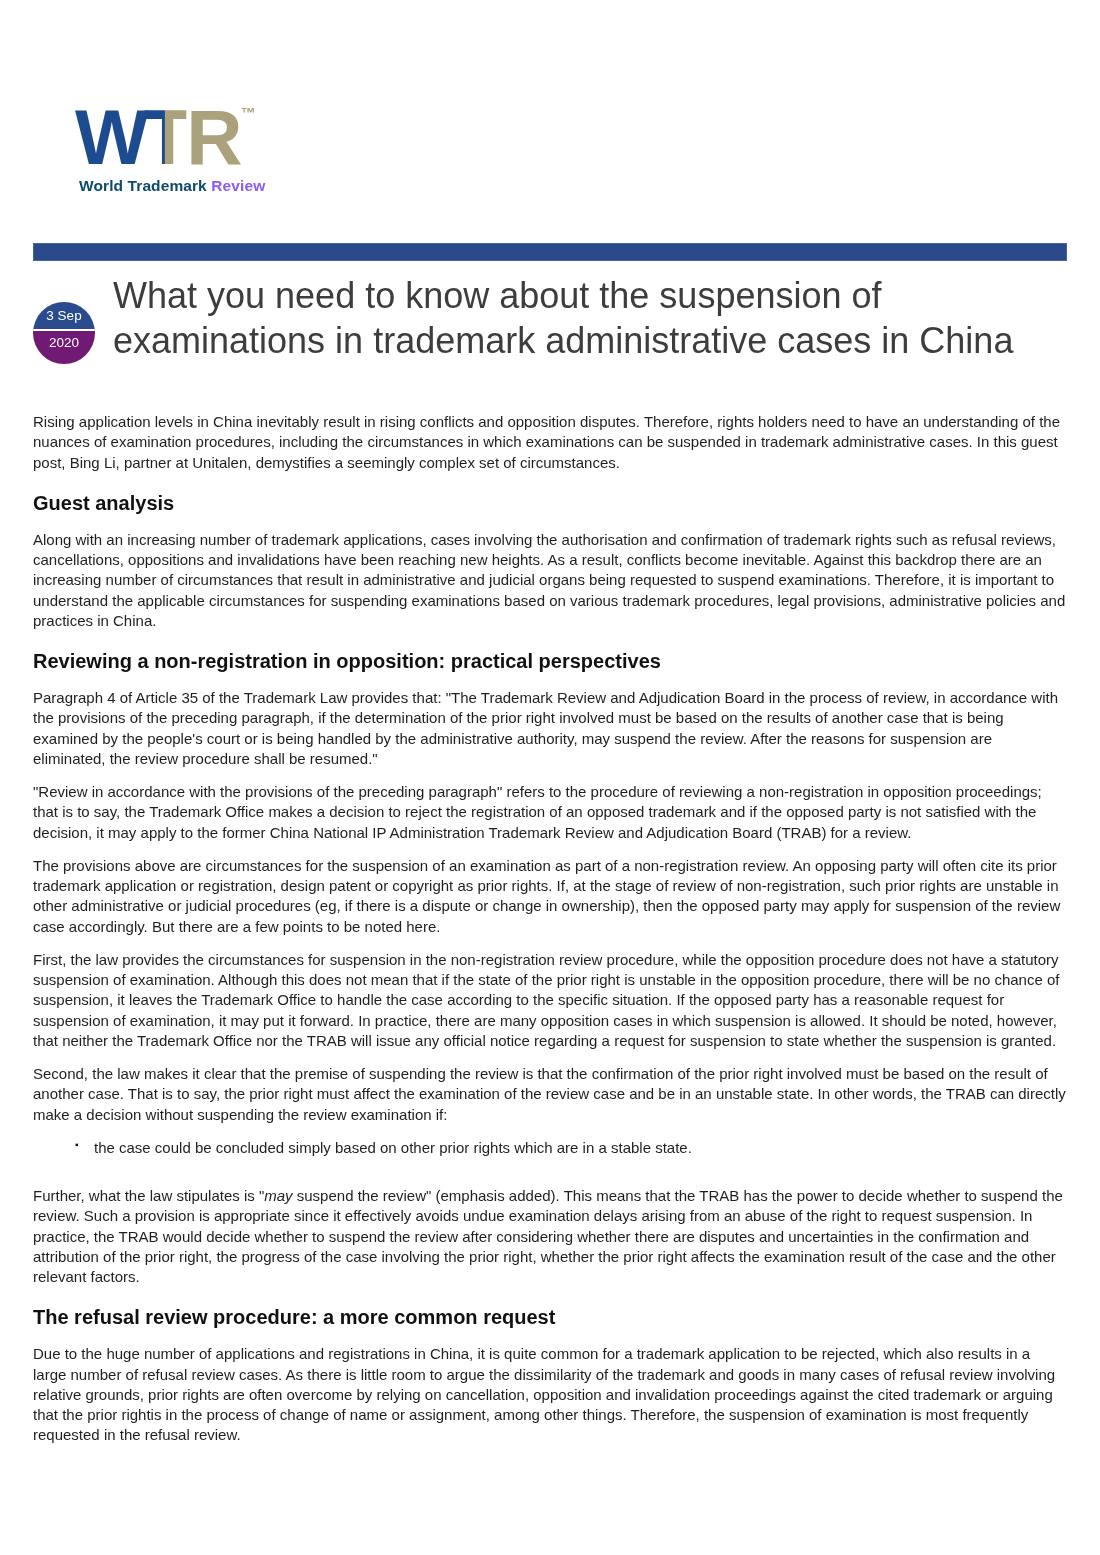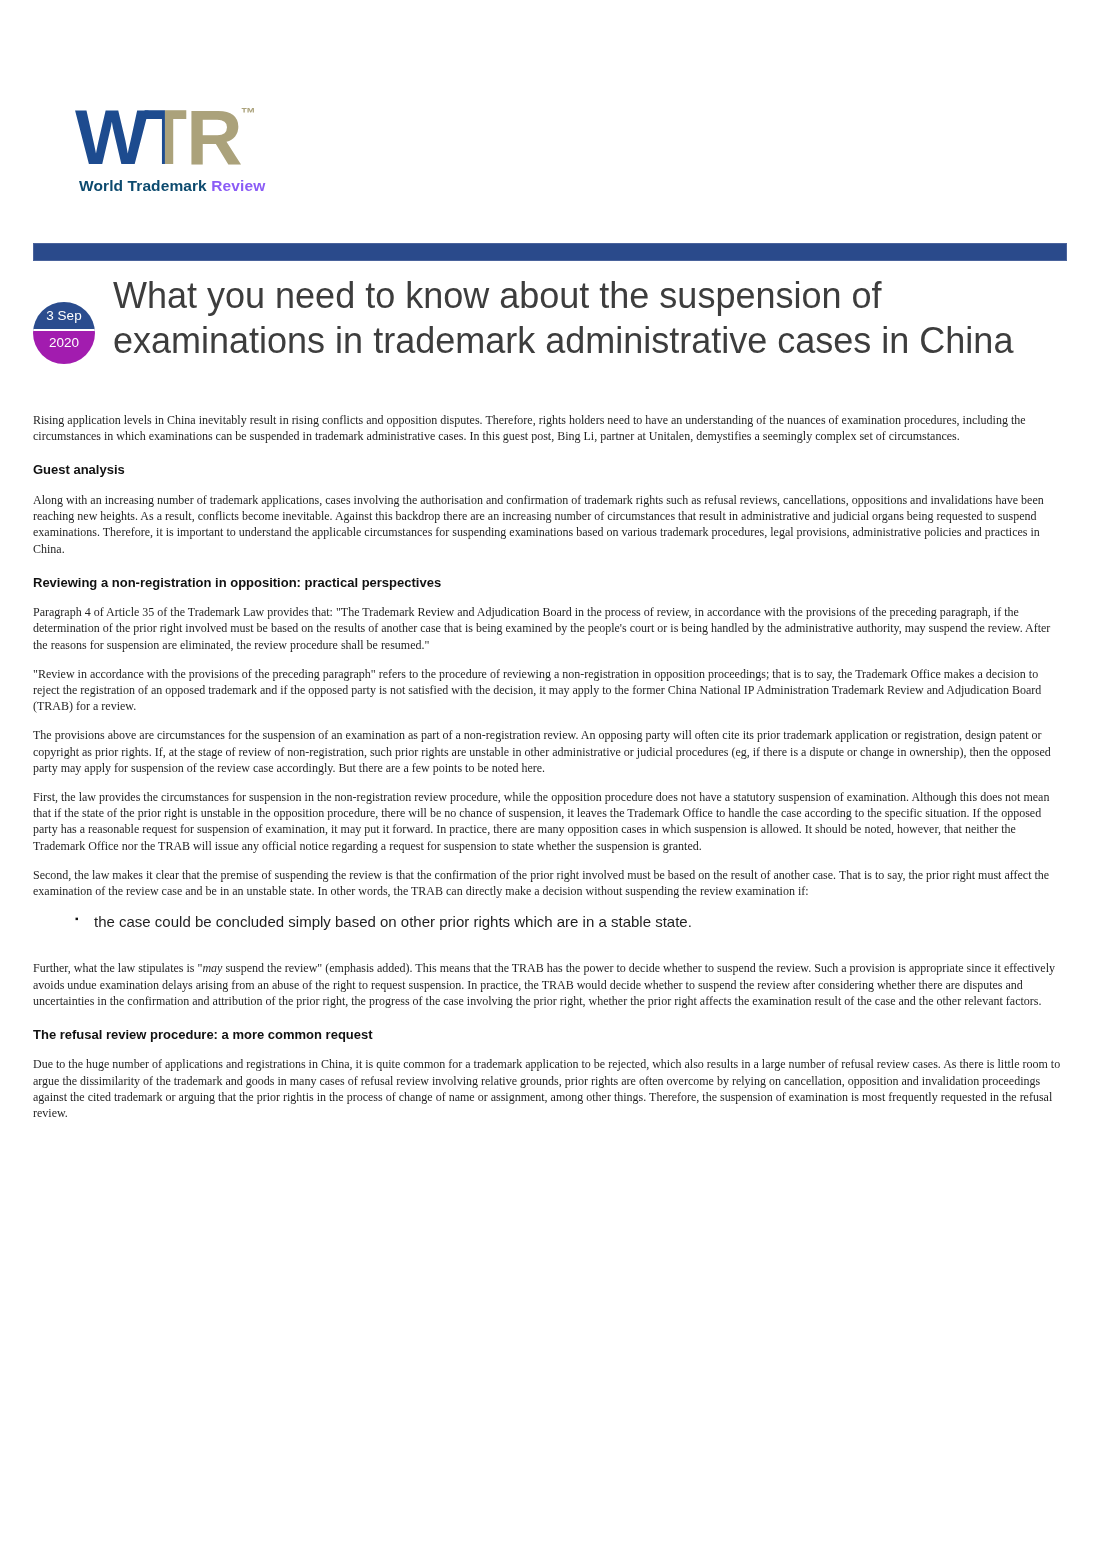--- a/index.html
+++ b/index.html
@@ -70,44 +70,43 @@
     color: #ffffff;
     font-size: 13.5px;
   }
   .badge-top {
     background: #2a4c8e;
     height: 27px;
     display: flex; align-items: center; justify-content: center;
     border-bottom: 2px solid #ffffff;
   }
   .badge-bottom {
-    background: #a21caf;
+    background: #701a75;
     flex: 1;
     display: flex; align-items: flex-start; justify-content: center;
     padding-top: 4px;
   }
   .page-title {
     font-size: 36px;
     line-height: 1.25;
     color: #3d3d3d;
     font-weight: 400;
     max-width: 940px;
     margin-top: -5px;
   }
 
   
   .article { margin-top: 25px; }
   .article p {
     margin: 1px 0 13px 0;
-    font-size: 12px;
+    font-size: 15px;
     line-height: 1.35;
-    font-family: Liberation Serif, serif;
   }
   .article .section-heading {
-    font-size: 13px;
+    font-size: 20px;
     font-weight: 700;
     color: #111111;
     margin: 17px 0 13px 0;
     line-height: 1.35;
   }
   .article ul {
     list-style: none;
     margin: 8px 0 28px 0;
     padding: 0 0 0 42px;
   }

